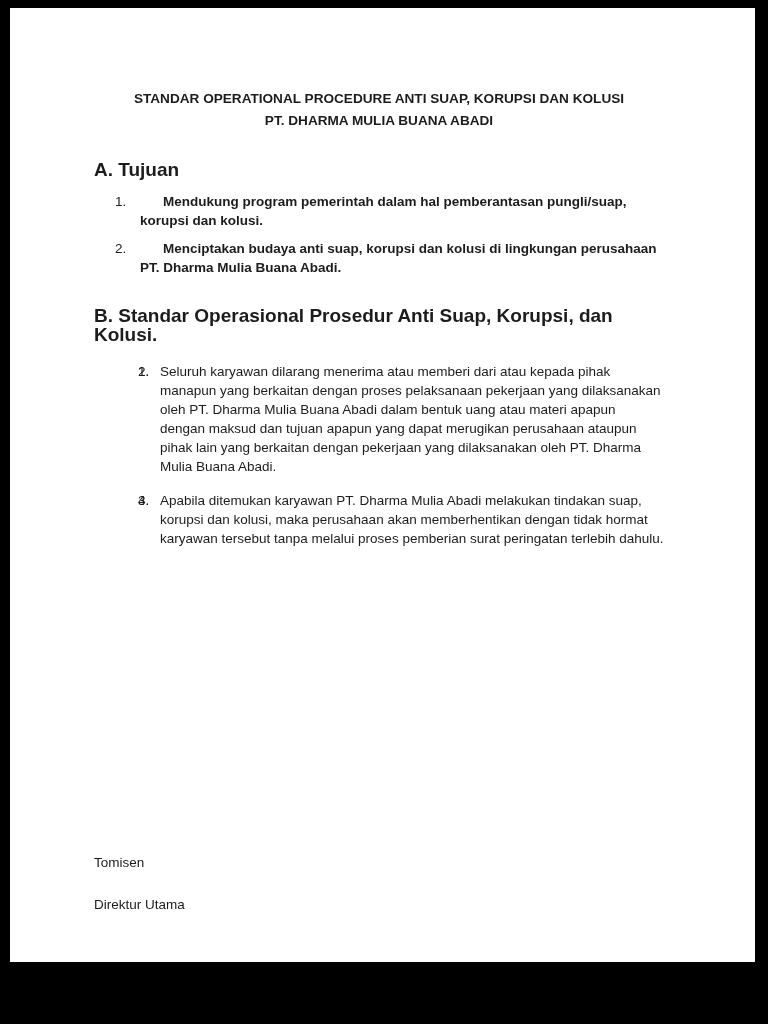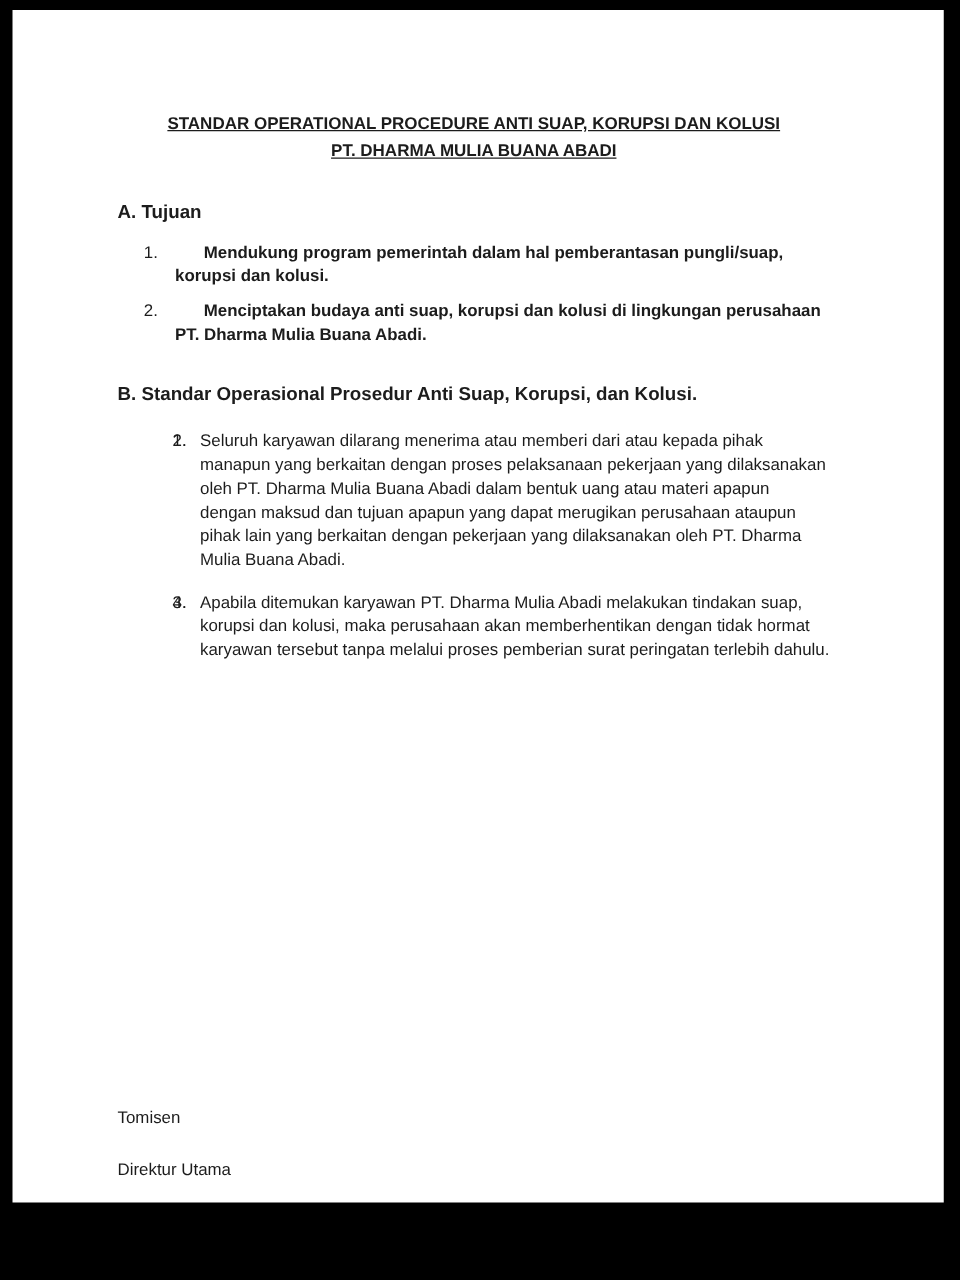--- a/index.html
+++ b/index.html
@@ -31,27 +31,26 @@
     bottom: 0;
     font-size: 13.5px;
     line-height: 19px;
   }
   .doc-title {
     margin-top: 88px;
     text-align: center;
     font-weight: bold;
     font-size: 13.6px;
     line-height: 22px;
-    text-decoration: underline;
   }
   .doc-title .t-line { display: block; }
 
   .section-heading {
     font-weight: bold;
-    font-size: 15px;
+    font-size: 19px;
   }
   .heading-a { margin-top: 28px; }
   .heading-b { margin-top: 29px; margin-bottom: 18px; }
 
   .list-a { margin-top: 13px; }
   .a-item {
     position: relative;
     padding-left: 46px;
     margin-bottom: 9px;
   }
@@ -82,21 +81,21 @@
   .closing {
     position: absolute;
     left: 0;
     top: 712px;
   }
   .closing .line { display: block; }
 
   .signature {
     position: absolute;
     left: 0;
-    top: 884px;
+    top: 853px;
   }
   .signature .sig-name { display: block; }
   .signature .sig-title { display: block; margin-top: 23px; }
 </style>
 </head>
 <body>
 
 <div class="scan-page">
 
   <div class="bar bar-left"></div>

